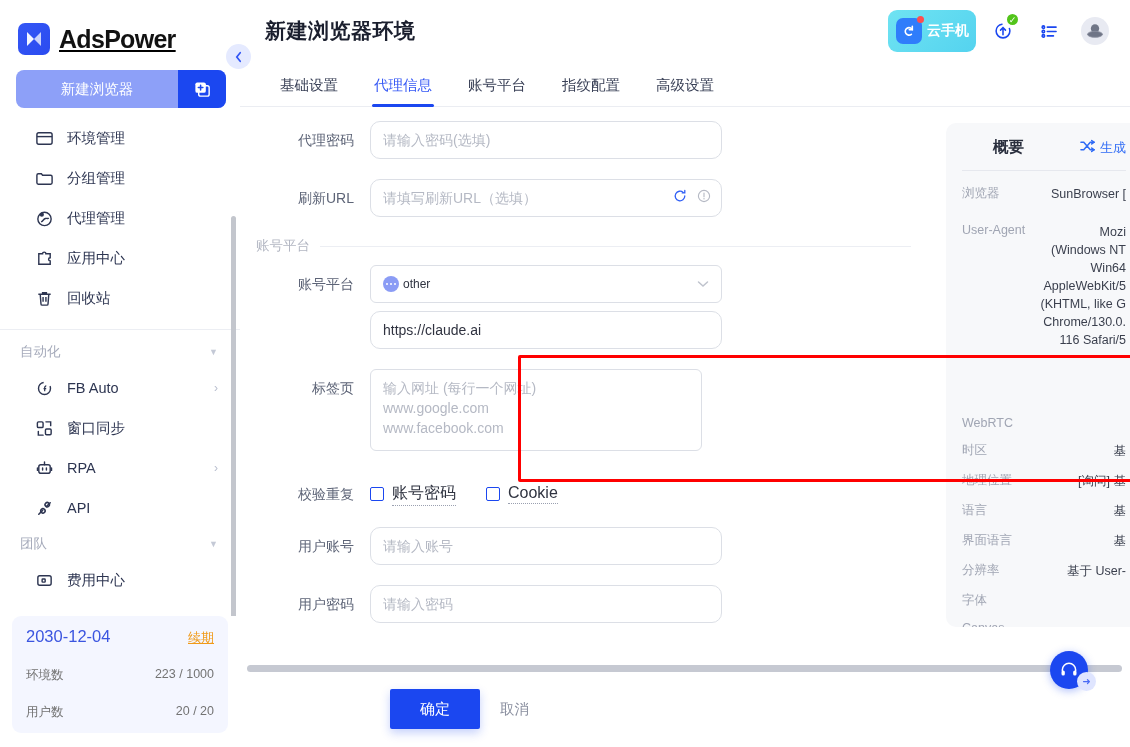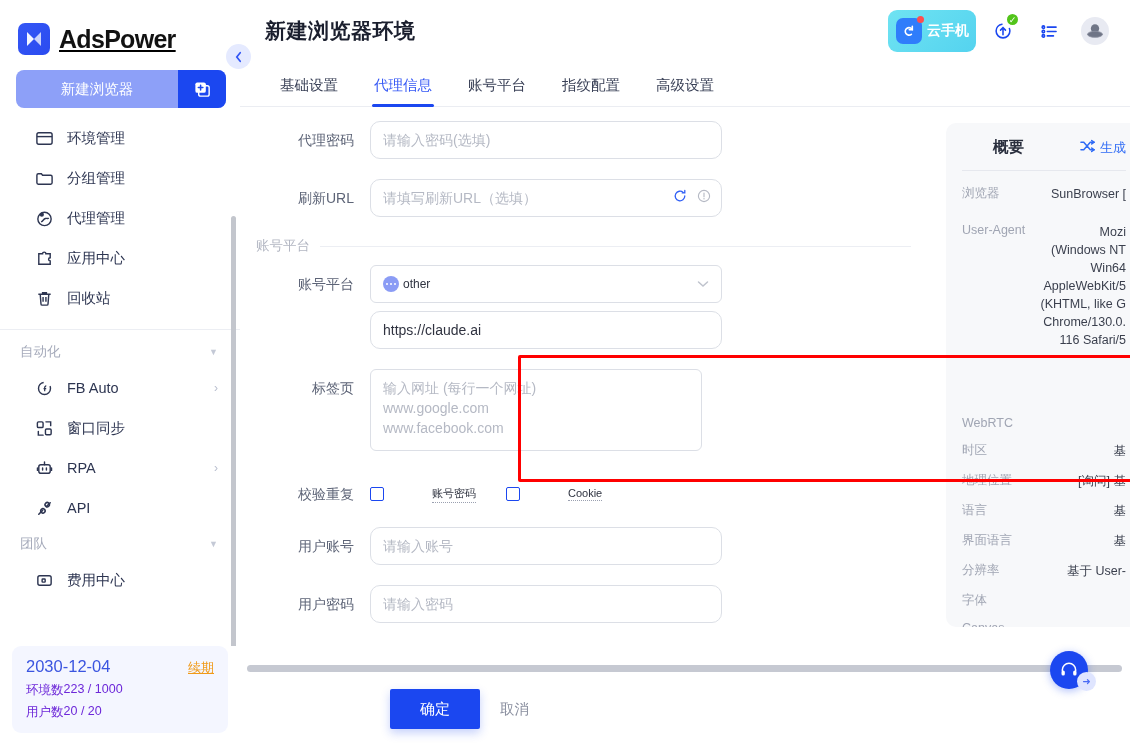--- a/index.html
+++ b/index.html
@@ -61,21 +61,21 @@
     border-radius: 3px; background: #c3c6cd;
   }
 
   .license {
     margin: 0 12px 14px 12px; border-radius: 9px; background: #f4f6ff;
     padding: 11px 14px 12px 14px;
   }
   .license-top { display: flex; align-items: baseline; justify-content: space-between; }
   .license-date { color: #3b55e0; font-size: 16.5px; }
   .license-renew { color: #f09a18; font-size: 13px; text-decoration: underline; cursor: pointer; }
-  .license-row { display: flex; margin-top: 5px; font-size: 12.5px; color: #6d28d9; }
+  .license-row { display: flex; justify-content: space-between; margin-top: 20px; font-size: 12.5px; color: #737373; }
 
   .collapse-btn {
     position: absolute; left: 226px; top: 44px; width: 25px; height: 25px;
     border-radius: 50%; background: #e5eaff; display: flex; align-items: center;
     justify-content: center; color: #3457f5; font-size: 12px; z-index: 40; cursor: pointer;
   }
 
   
   .main { flex: 1; position: relative; display: flex; flex-direction: column; background: #f2f3f7; }
 
@@ -174,22 +174,22 @@
     width: 332px; height: 82px; border: 1px solid #dcdfe6; border-radius: 6px;
     padding: 8px 12px; font-size: 14px; color: #b5b9c4; outline: none; resize: none;
     font-family: "Liberation Sans", sans-serif; line-height: 20px; background: #fff;
   }
   .ta::placeholder { color: #b5b9c4; }
 
   .check-row { display: flex; align-items: center; height: 38px; gap: 30px; }
   .check { display: flex; align-items: center; gap: 8px; cursor: pointer; }
   .cbox { width: 14px; height: 14px; border: 1.6px solid #1b47f0; border-radius: 2px; background: #fff; }
   .check-label {
-    font-size: 11px; color: #2f3340;
-    border-bottom: 1px dotted #9aa0b0; padding-bottom: 1px; margin-left: 40px;
+    font-size: 16px; color: #2f3340;
+    border-bottom: 1px dotted #9aa0b0; padding-bottom: 1px;
   }
 
   
   .summary {
     position: absolute; right: -12px; top: 16px; width: 196px;
     background: #f7f8fa; border-radius: 10px; padding: 14px 16px 14px 16px;
     height: 504px; overflow: hidden;
   }
   .sum-head { display: flex; align-items: center; justify-content: space-between; padding-bottom: 12px; }
   .sum-title { font-size: 15.5px; font-weight: 700; color: #2a2f3e; margin-left: 31px; }

